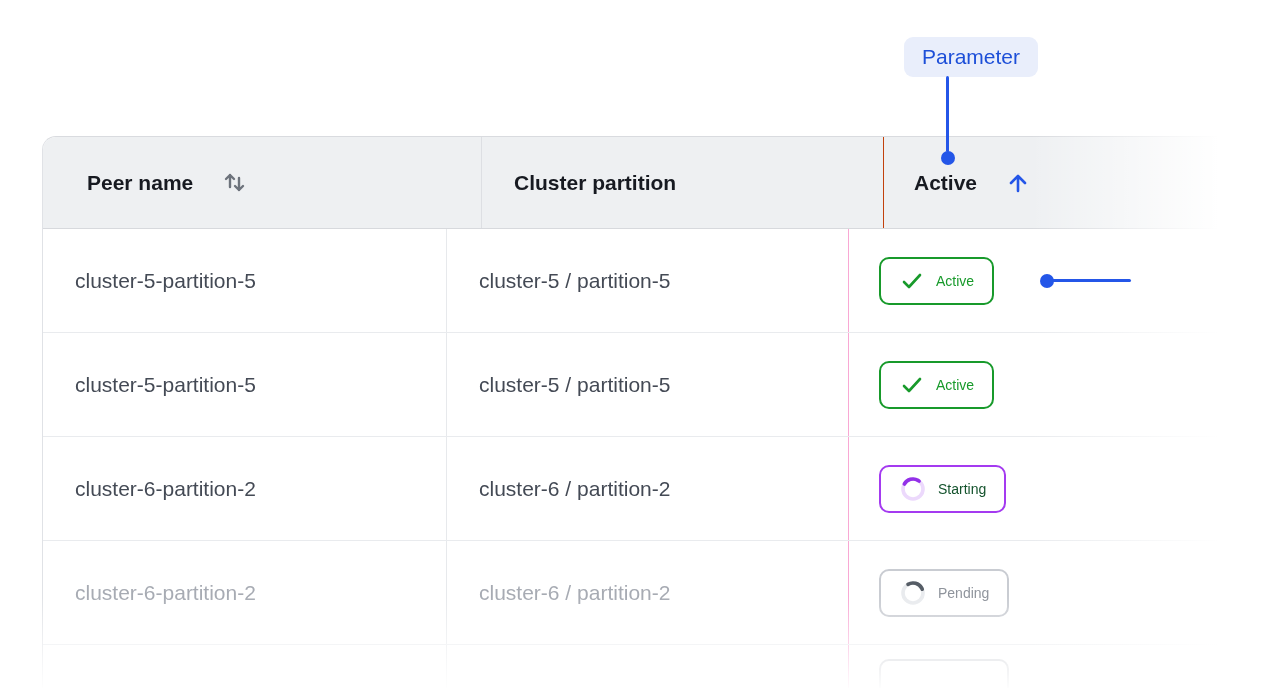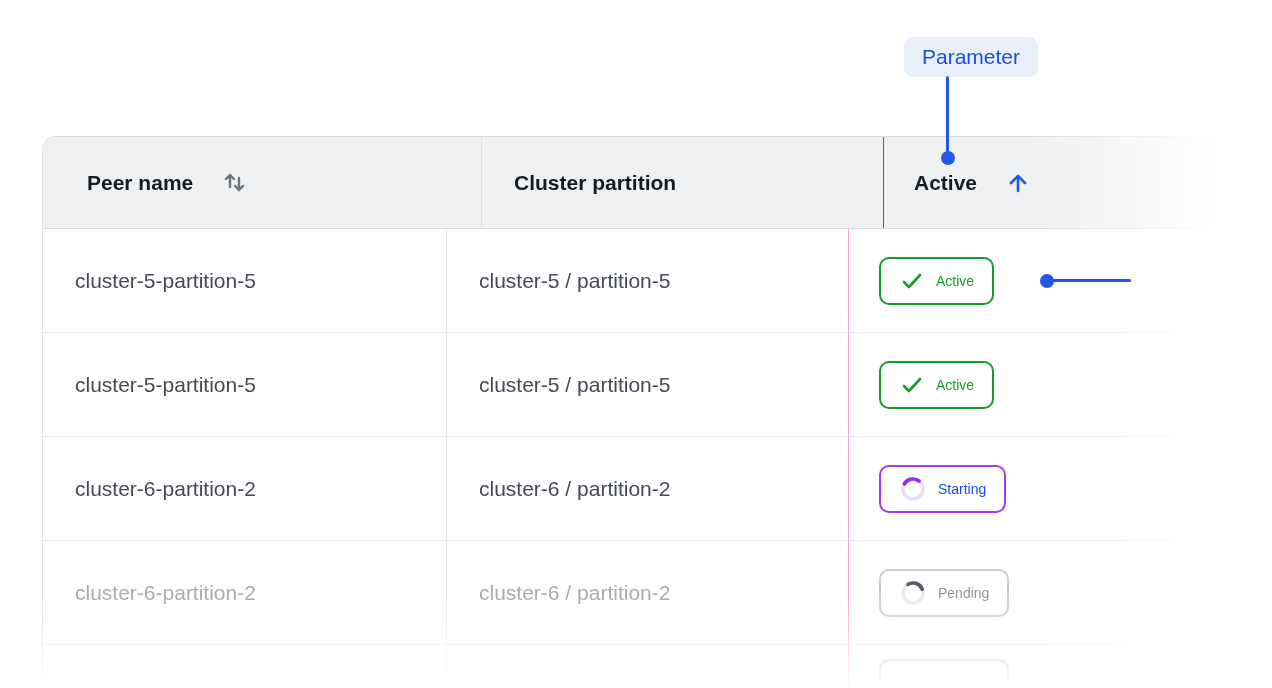--- a/index.html
+++ b/index.html
@@ -44,21 +44,21 @@
   .tr-faded .td { color:#a7abb3; }
   .tr-cutoff { border-bottom:none; height:76px; }
 
   
   .badge {
     display:inline-flex; align-items:center; gap:11px;
     height:48px; padding:0 18px; border-radius:10px;
     border:2px solid; font-size:14px; font-weight:500; background:#fff;
   }
   .badge-active   { border-color:#189a2b; color:#189a2b; }
-  .badge-starting { border-color:#a43af0; color:#1d4ed8; }
+  .badge-starting { border-color:#a43af0; color:#14532d; }
   .badge-pending  { border-color:#c9ccd2; color:#8f949c;justify-content:space-between; }
   .badge-empty    { width:130px; border-color:#c9ccd2; }
 
   .icon { display:inline-flex; flex:none; }
 
   
   .fade { position:absolute; pointer-events:none; z-index:5; }
   .fade-right {
     left:1030px; top:0; width:242px; height:688px;
     background:linear-gradient(to right, rgba(255,255,255,0) 0%, #ffffff 78%);

